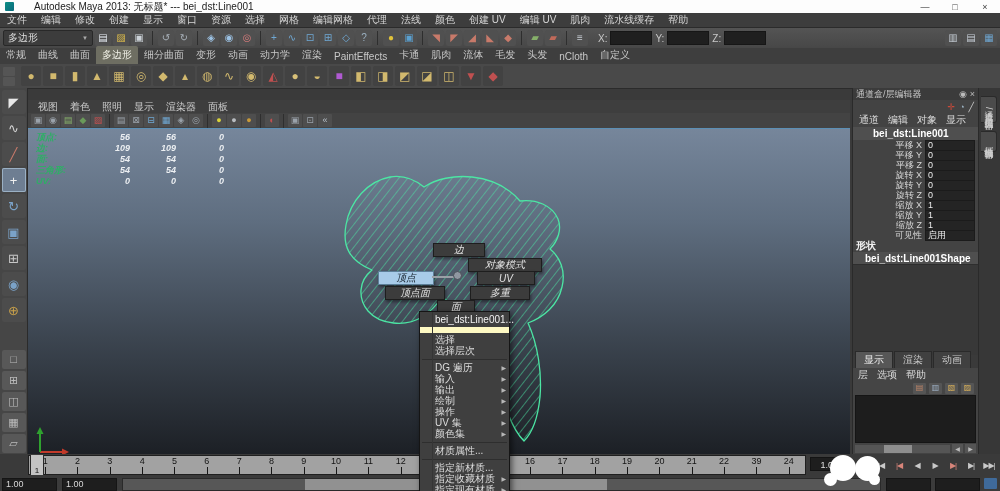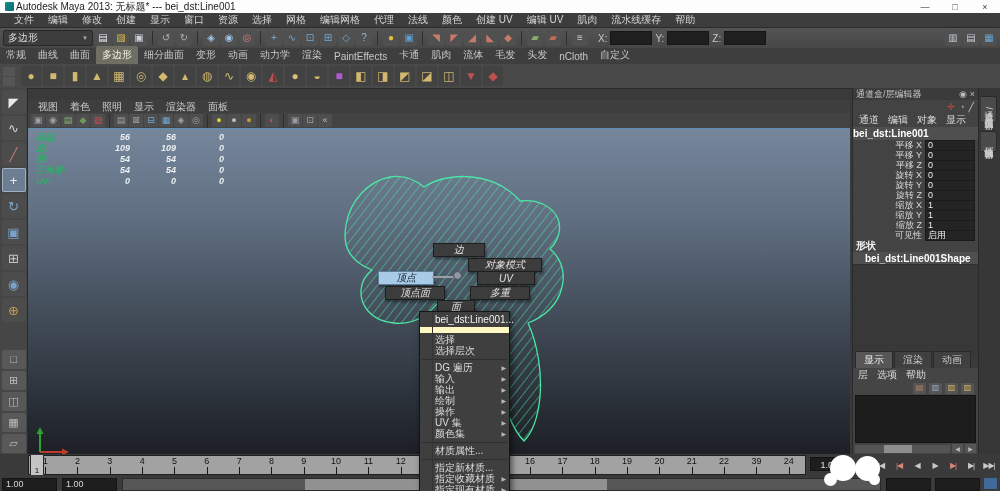--- a/index.html
+++ b/index.html
@@ -1,25 +1,25 @@
 <!DOCTYPE html>
 <html style="--wireframe_green: #4ce6a4; --hud_green: #2fae66; --active_view_blue: #5b8fb5; --marking_selected_blue: #a8cbe8;"><head>
 <meta charset="utf-8">
 <style>
   html,body{margin:0;padding:0;background:#222;}
   #app{position:relative;width:1000px;height:491px;overflow:hidden;background:#3a3a3a;
        font-family:"Liberation Sans","DejaVu Sans",sans-serif;font-size:10px;color:#ddd;-webkit-font-smoothing:antialiased;}
   
-  .titlebar{position:absolute;left:0;top:0;right:0;height:13px;background:#fdfdfd;display:flex;align-items:center;gap:2px;padding-left:5px;color:#222;}
+  .titlebar{position:absolute;left:0;top:0;right:0;height:13px;background:#fdfdfd;display:flex;align-items:center;gap:20px;padding-left:5px;color:#222;}
   .maya-logo{width:9px;height:9px;background:linear-gradient(135deg,#0e8f86,#0b6b7d);border-radius:1px;}
   .tb-title{font-size:10px;white-space:nowrap;}
   .win-controls{margin-left:auto;display:flex;height:100%;}
   .win-btn{width:30px;display:flex;align-items:center;justify-content:center;color:#444;font-size:9px;}
   
-  .menubar{position:absolute;left:0;top:13px;right:0;height:14px;background:#3d3d3d;border-bottom:1px solid #2b2b2b;display:flex;align-items:center;padding-left:7px;}
+  .menubar{position:absolute;left:0;top:13px;right:0;height:14px;background:#3d3d3d;border-bottom:1px solid #2b2b2b;display:flex;align-items:center;padding-left:0;}
   .mi{color:#d6d6d6;padding:0 7px;white-space:nowrap;}
   
   .toolbar{position:absolute;left:0;top:28px;right:0;height:20px;background:linear-gradient(#545454,#474747);border-bottom:1px solid #2b2b2b;display:flex;align-items:center;gap:2px;padding:0 3px;}
   .dropdown{width:80px;height:14px;background:#3c3c3c;border:1px solid #282828;border-radius:2px;display:flex;align-items:center;padding:0 4px;color:#ddd;}
   .dd-arrow{margin-left:auto;font-size:6px;color:#aaa;}
   .tb-icon{width:16px;height:16px;background:#505050;border-radius:2px;display:flex;align-items:center;justify-content:center;font-size:10px;line-height:1;}
   .tb-icon.sep,.p-icon.sep,.sh-ico.sep{width:1px;height:14px;background:#2e2e2e;border-radius:0;margin:0 3px;}
   .coords{display:flex;align-items:center;gap:3px;margin-left:8px;}
   .coord-label{color:#c8c8c8;}
   .coord-field{width:40px;height:12px;background:#1f1f1f;border:1px solid #161616;}
@@ -66,21 +66,21 @@
   .cm-item.sep{height:3px;border-bottom:1px solid #2e2e2e;margin:0 2px 2px 2px;padding:0;}
   .cm-arrow{margin-left:auto;margin-right:3px;font-size:6px;color:#b8b8b8;visibility:hidden;}
   .cm-item.has-sub .cm-arrow{visibility:visible;}
   
   .rpanel{position:absolute;left:852px;top:88px;width:126px;height:366px;background:#434343;border-left:1px solid #2a2a2a;display:flex;flex-direction:column;box-sizing:border-box;}
   .rp-title{height:12px;background:#3b3b3b;display:flex;align-items:center;padding:0 3px;font-size:9px;color:#c6c6c6;}
   .rp-title .sp{margin-left:auto;display:flex;gap:3px;color:#bbb;}
   .rp-iconrow{height:13px;display:flex;justify-content:flex-end;align-items:center;gap:4px;padding-right:4px;}
   .rp-iconrow span{font-size:9px;}
   .rp-menu{height:14px;display:flex;align-items:center;gap:9px;padding-left:6px;color:#dcdcdc;}
-  .rp-object{height:13px;background:#4f4f4f;color:#fff;font-weight:bold;display:flex;align-items:center;padding-left:0;}
+  .rp-object{height:13px;background:#4f4f4f;color:#fff;font-weight:bold;display:flex;align-items:center;padding-left:20px;}
   .ch-row{display:flex;align-items:center;height:10px;}
   .ch-label{flex:1;text-align:right;color:#d8d8d8;padding-right:3px;font-size:9px;}
   .ch-value{width:46px;margin-right:3px;background:#242424;border:1px solid #1b1b1b;color:#ececec;font-size:9px;height:9px;line-height:9px;padding-left:2px;}
   .shape-header{height:12px;color:#f0f0f0;font-weight:bold;display:flex;align-items:center;padding-left:3px;}
   .shape-name{height:12px;background:#4f4f4f;color:#fff;font-weight:bold;display:flex;align-items:center;padding-left:12px;}
   .rp-void{flex:1;background:#383838;border-top:1px solid #2e2e2e;}
   
   .le-tabs{height:13px;display:flex;gap:1px;padding-left:2px;background:#3a3a3a;align-items:flex-end;}
   .le-tab{padding:1px 8px;background:#404040;border:1px solid #2a2a2a;border-bottom:none;color:#c8c8c8;}
   .le-tab.active{background:#575757;color:#f0f0f0;}

